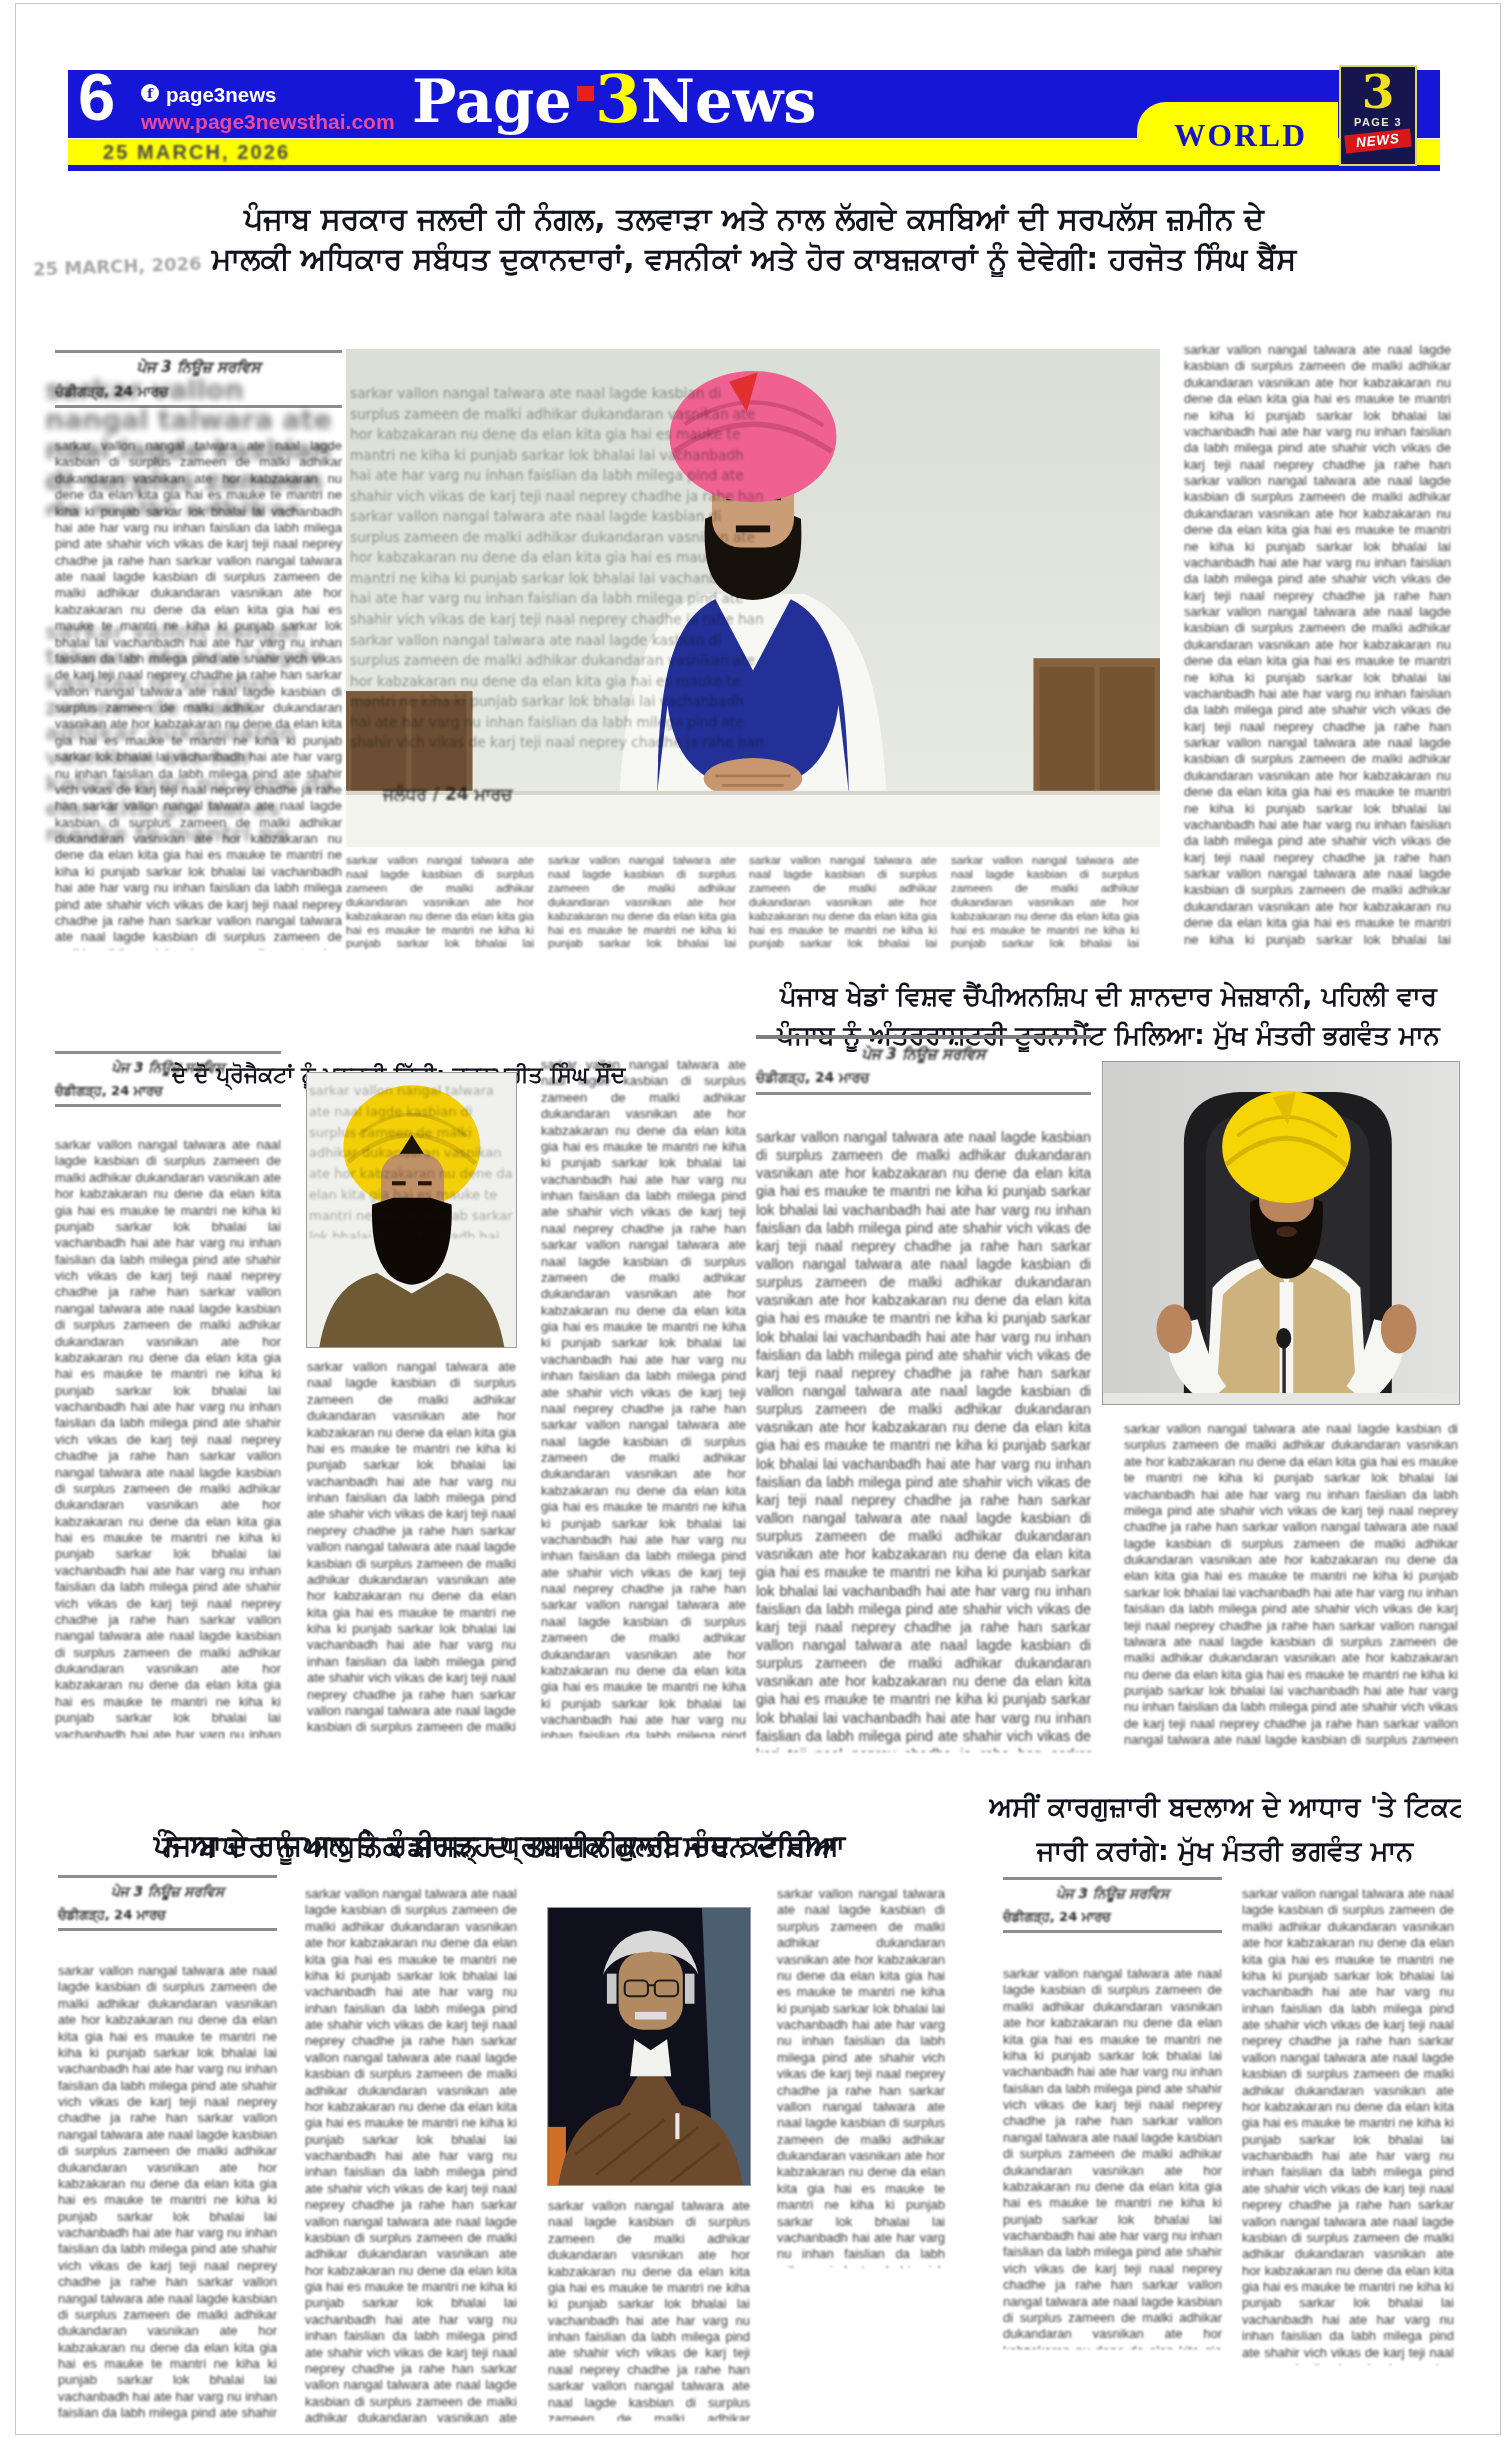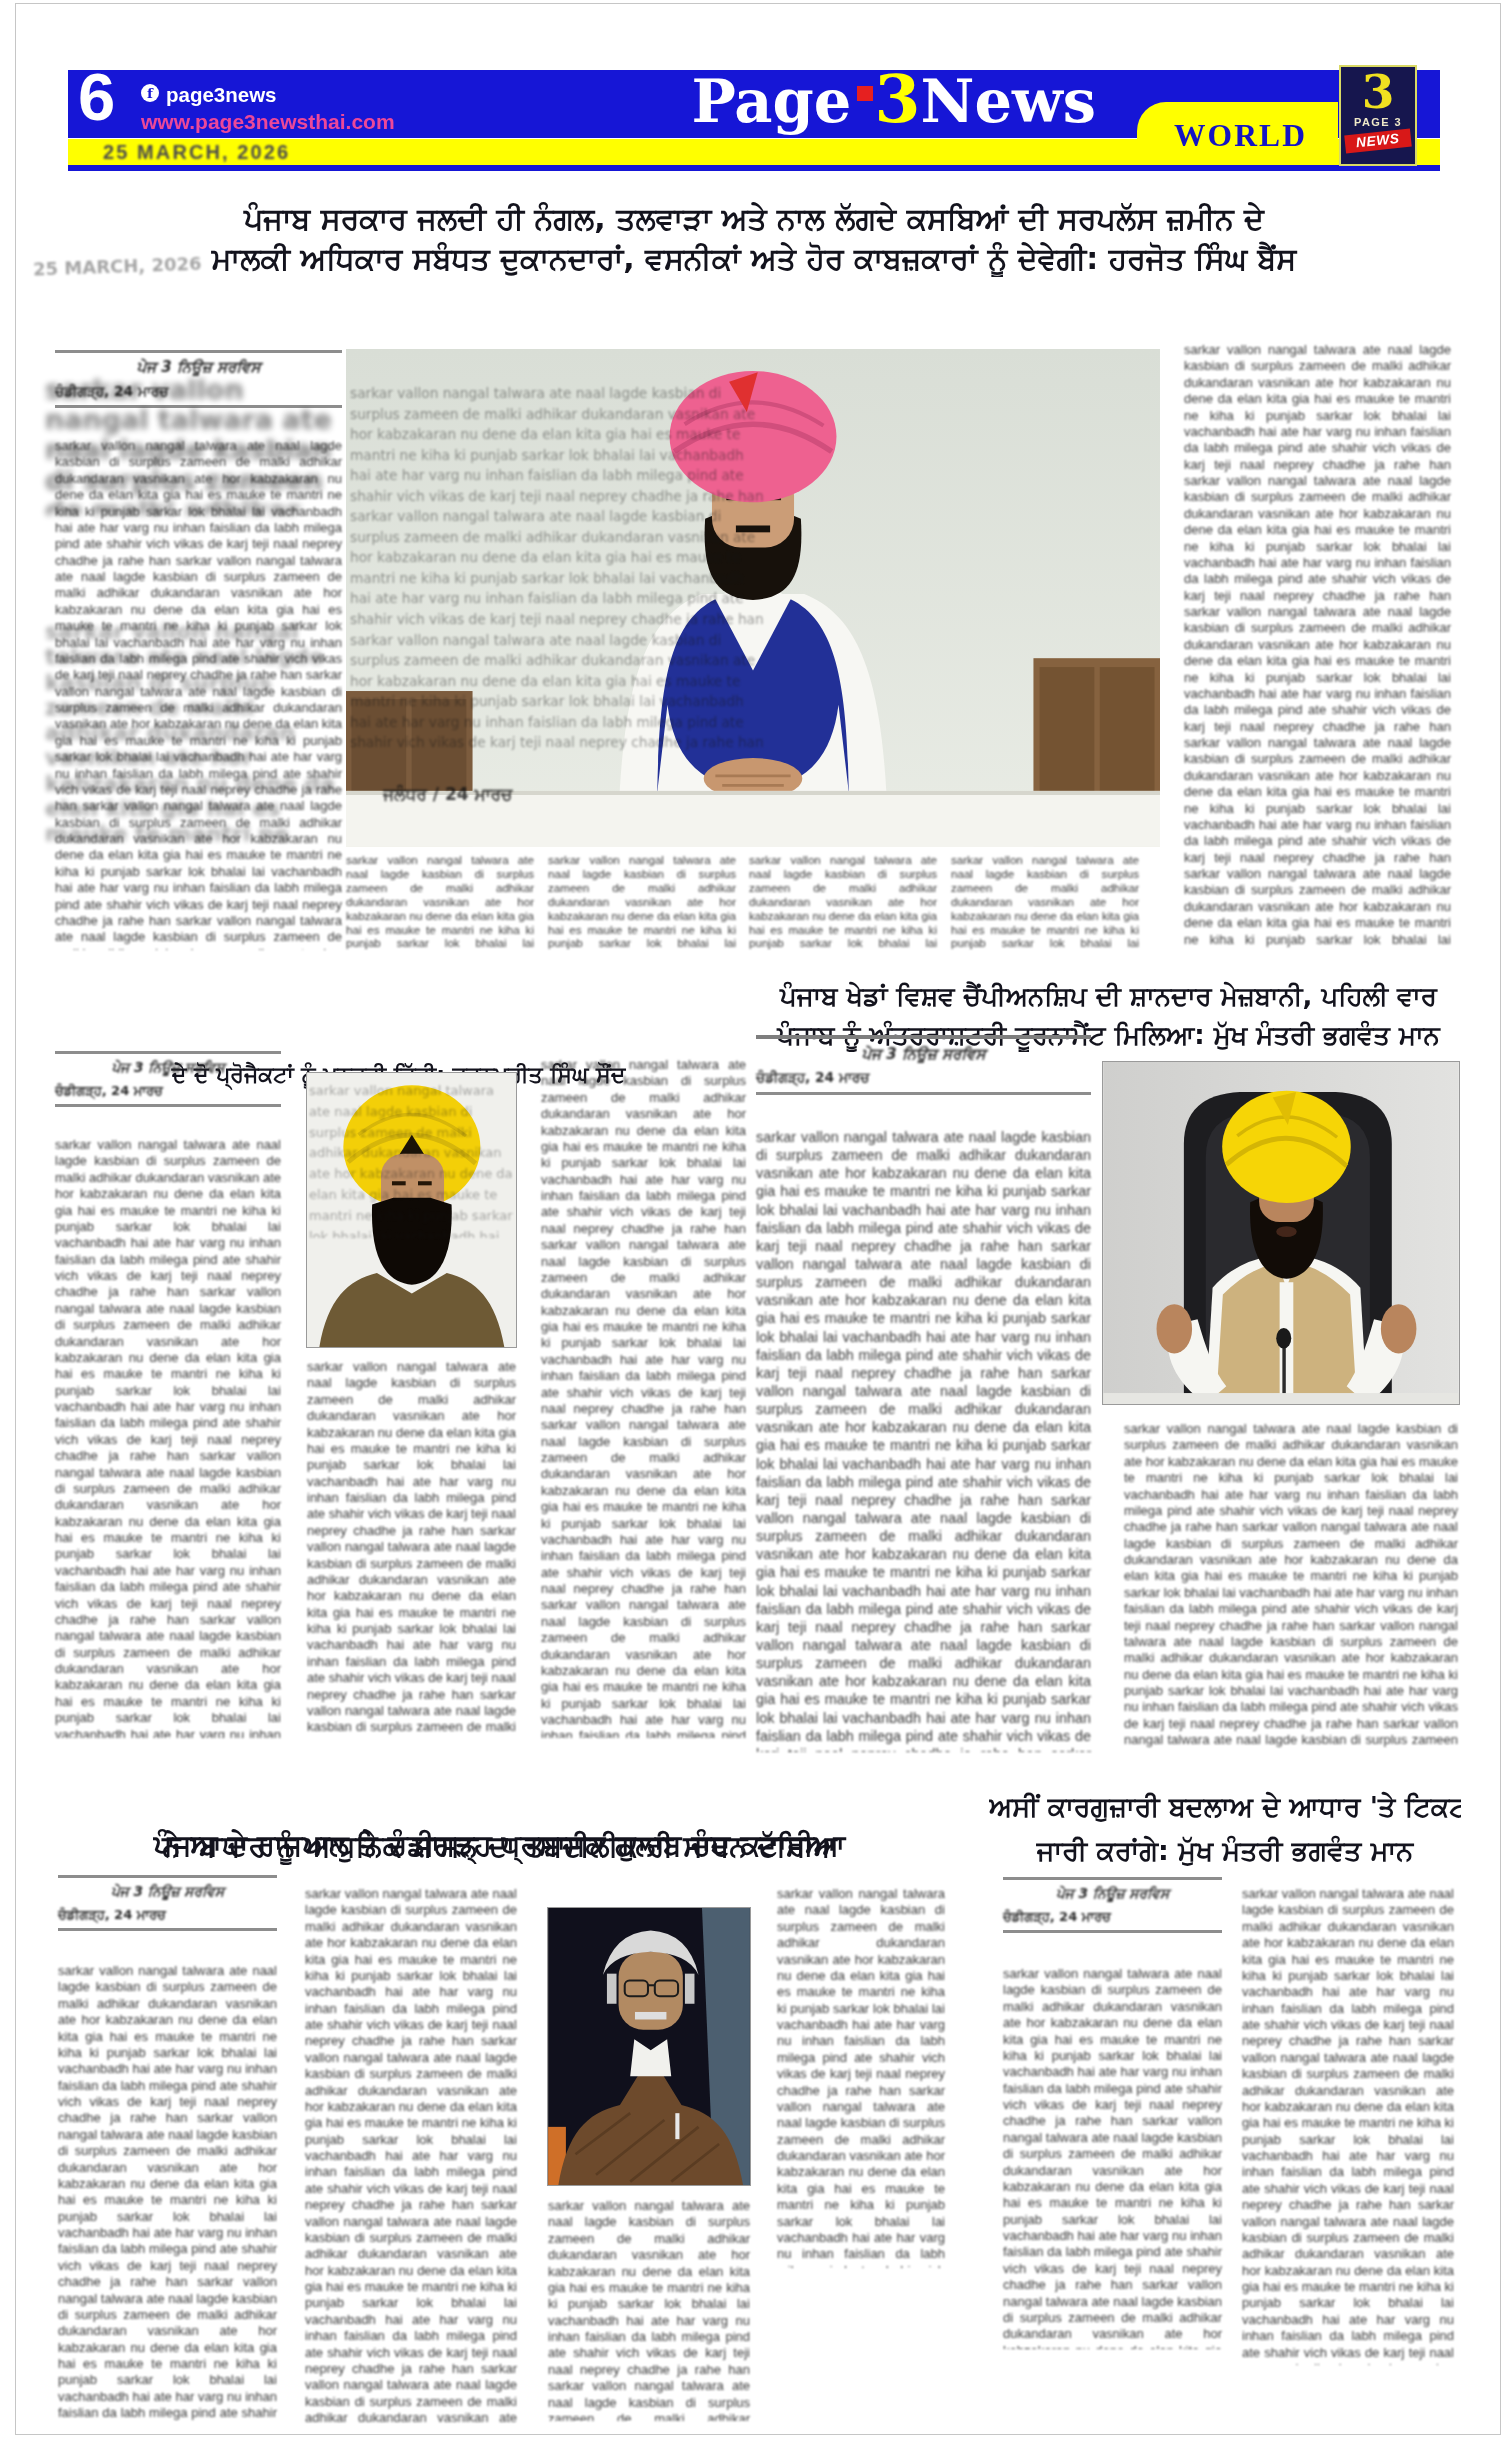--- a/index.html
+++ b/index.html
@@ -37,21 +37,21 @@
   <div class="abs hdr-blue" style="left:68px;top:165px;width:1372px;height:6.2px;"></div>
 
   <div class="abs" style="left:78px;top:63px;font-size:67px;font-weight:bold;color:#ffffff;line-height:1;">6</div>
 
   <div class="abs" style="left:141px;top:84px;width:18px;height:18px;border-radius:50%;background:#ffffff;
               color:#1616d6;font-weight:bold;font-size:13.7px;text-align:center;line-height:18px;
               font-family:'DejaVu Serif',serif;">f</div>
   <div class="abs" style="left:166px;top:83px;font-size:20.5px;font-weight:bold;color:#ffffff;">page3news</div>
   <div class="abs" style="left:141px;top:110px;font-size:21px;font-weight:bold;color:#ec4899;">www.page3newsthai.com</div>
 
-  <div class="abs masthead" style="left:412px;top:66px;width:684px;text-align:right;font-size:59px;line-height:1;">
+  <div class="abs masthead" style="left:412px;top:66px;width:684px;text-align:left;font-size:59px;line-height:1;">
     <span style="color:#ffffff;">Page</span><span style="display:inline-block;width:16.4px;height:15px;background:#e62020;margin:0 1.4px 27px 5.5px;vertical-align:middle;"></span><span style="color:#ffff00;font-size:66px;">3</span><span style="color:#ffffff;">News</span>
   </div>
 
   <div class="abs" style="left:1137px;top:102px;width:201px;height:63px;background:#ffff00;border-radius:29px 0 0 0;"></div>
   <div class="abs" style="left:1174px;top:118px;font-size:31.5px;font-weight:bold;color:#1515c4;letter-spacing:2.1px;
               font-family:'Liberation Serif',serif;">WORLD</div>
 
   <div class="abs badge" style="left:1339px;top:65px;width:78px;height:101px;">
     <div style="color:#f0e020;font-size:47px;font-weight:bold;line-height:49px;font-family:'DejaVu Serif',serif;">3</div>
     <div style="color:#efe9c8;font-size:11px;font-weight:bold;letter-spacing:1.4px;">PAGE 3</div>

